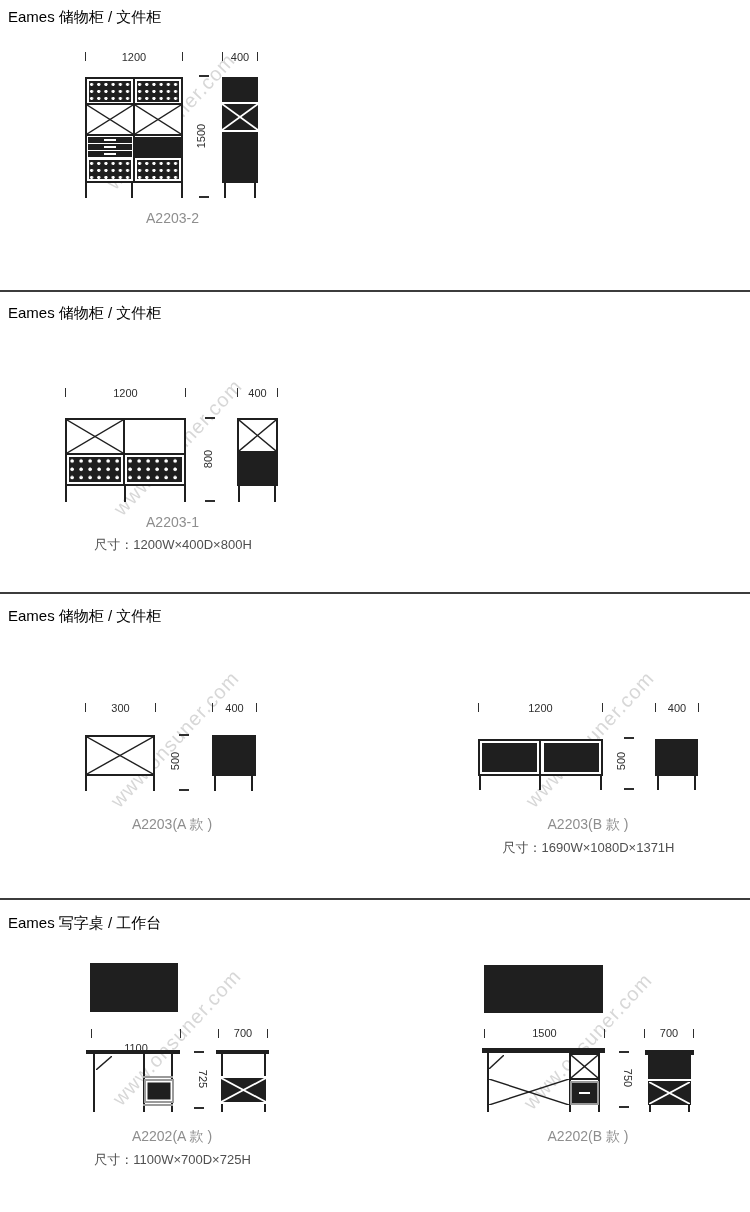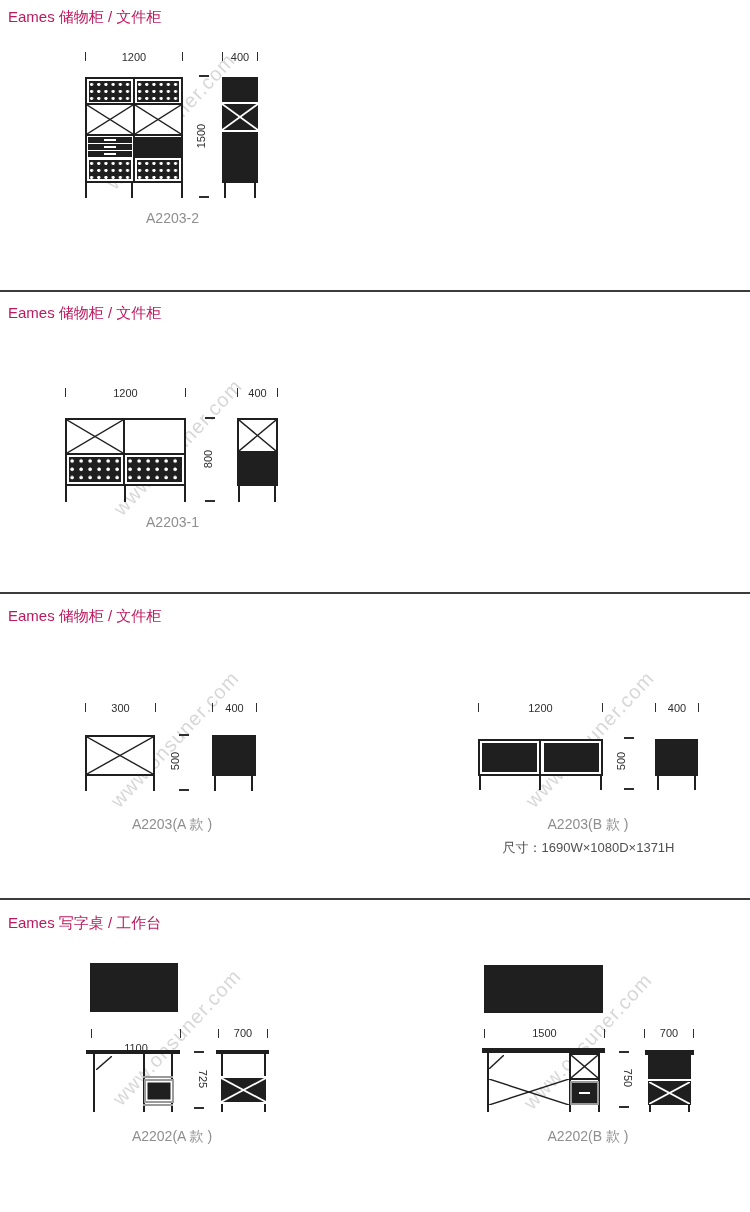--- a/index.html
+++ b/index.html
@@ -8,21 +8,21 @@
   .abs{position:absolute;}
   .ink{position:absolute;background:#1f1f1f;}
   .frame{position:absolute;border:2px solid #1f1f1f;background:#fff;box-sizing:border-box;}
   .leg{position:absolute;width:2px;background:#1f1f1f;}
   .tick{position:absolute;width:1px;height:9px;background:#2e2e2e;}
   .hdash{position:absolute;width:10px;height:2px;background:#2e2e2e;}
   .dim{position:absolute;font-size:11px;color:#2e2e2e;text-align:center;line-height:12px;}
   .vdim{position:absolute;width:34px;height:12px;font-size:11px;color:#2e2e2e;text-align:center;line-height:12px;}
   .r-ccw{transform:rotate(-90deg);}
   .r-cw{transform:rotate(90deg);}
-  .sec-title{position:absolute;font-size:15px;color:#be185d;line-height:19px;white-space:nowrap;}
+  .sec-title{position:absolute;font-size:15px;color:#000000;line-height:19px;white-space:nowrap;}
   .model{position:absolute;font-size:14px;color:#8e8e8e;text-align:center;line-height:17px;}
   .size{position:absolute;font-size:13px;color:#4f4f4f;text-align:center;line-height:16px;white-space:nowrap;}
   .divider{position:absolute;left:0;width:750px;height:2px;background:#3c3c3c;}
   .wm{position:absolute;width:190px;font-size:20px;color:rgba(183,183,183,0.55);letter-spacing:1px;transform:rotate(-47deg);text-align:center;white-space:nowrap;pointer-events:none;}
   .dots{position:absolute;background-color:#1f1f1f;background-image:radial-gradient(circle at 2.6px 3.4px,#ffffff 1.25px,rgba(255,255,255,0) 1.9px);background-size:7.2px 7px;}
   .dots2{position:absolute;background-color:#1f1f1f;background-image:radial-gradient(circle at 3.1px 4px,#ffffff 1.4px,rgba(255,255,255,0) 2.1px);background-size:9px 8.3px;}
   svg.xv{position:absolute;display:block;}
   svg.xink line{stroke:#1f1f1f;stroke-width:1.4;vector-effect:non-scaling-stroke;}
   svg.xwhite line{stroke:#ffffff;stroke-width:1.8;vector-effect:non-scaling-stroke;}
   .wline{position:absolute;background:#fff;}
@@ -130,20 +130,21 @@
     <div class="ink" style="left:0;top:31px;width:37px;height:33px;"></div>
   </div>
   <div class="leg" style="left:238px;top:486px;height:16px;"></div>
   <div class="leg" style="left:274px;top:486px;height:16px;"></div>
 
   <span class="hdash" style="left:205px;top:417px;"></span>
   <span class="hdash" style="left:205px;top:500px;"></span>
   <div class="vdim r-ccw" style="left:191px;top:453px;">800</div>
 
   <div class="model" style="left:75px;top:514px;width:195px;">A2203-1</div>
+  <div class="size" style="left:53px;top:537px;width:240px;">尺寸：1200W×400D×800H</div>
 
   <div class="divider" style="top:592px;"></div>
 
   <div class="sec-title" style="left:8px;top:606px;">Eames 储物柜 / 文件柜</div>
   <div class="wm" style="left:80px;top:728px;">www.onsuner.com</div>
   <div class="wm" style="left:495px;top:728px;">www.onsuner.com</div>
 
   <span class="tick" style="left:85px;top:703px;"></span>
   <span class="tick" style="left:155px;top:703px;"></span>
   <div class="dim" style="left:85px;top:702px;width:71px;">300</div>
@@ -235,20 +236,21 @@
     <div class="leg" style="left:264px;top:1054px;height:58px;"></div>
     <div class="abs" style="left:221px;top:1076px;width:45px;height:28px;background:#1f1f1f;border-top:2px solid #fff;border-bottom:2px solid #fff;box-sizing:border-box;">
       <svg class="xv xwhite" style="left:0;top:0;width:45px;height:24px;" viewBox="0 0 100 100" preserveAspectRatio="none">
           <line x1="0" y1="0" x2="100" y2="100"></line>
           <line x1="0" y1="100" x2="100" y2="0"></line>
         </svg>
     </div>
   </div>
 
   <div class="model" style="left:77px;top:1128px;width:190px;">A2202(A 款 )</div>
+  <div class="size" style="left:50px;top:1152px;width:245px;">尺寸：1100W×700D×725H</div>
 
   <div class="ink" style="left:484px;top:965px;width:119px;height:48px;"></div>
 
   <span class="tick" style="left:484px;top:1029px;"></span>
   <span class="tick" style="left:604px;top:1029px;"></span>
   <div class="dim" style="left:484px;top:1027px;width:121px;">1500</div>
   <span class="tick" style="left:644px;top:1029px;"></span>
   <span class="tick" style="left:693px;top:1029px;"></span>
   <div class="dim" style="left:644px;top:1027px;width:50px;">700</div>
 

